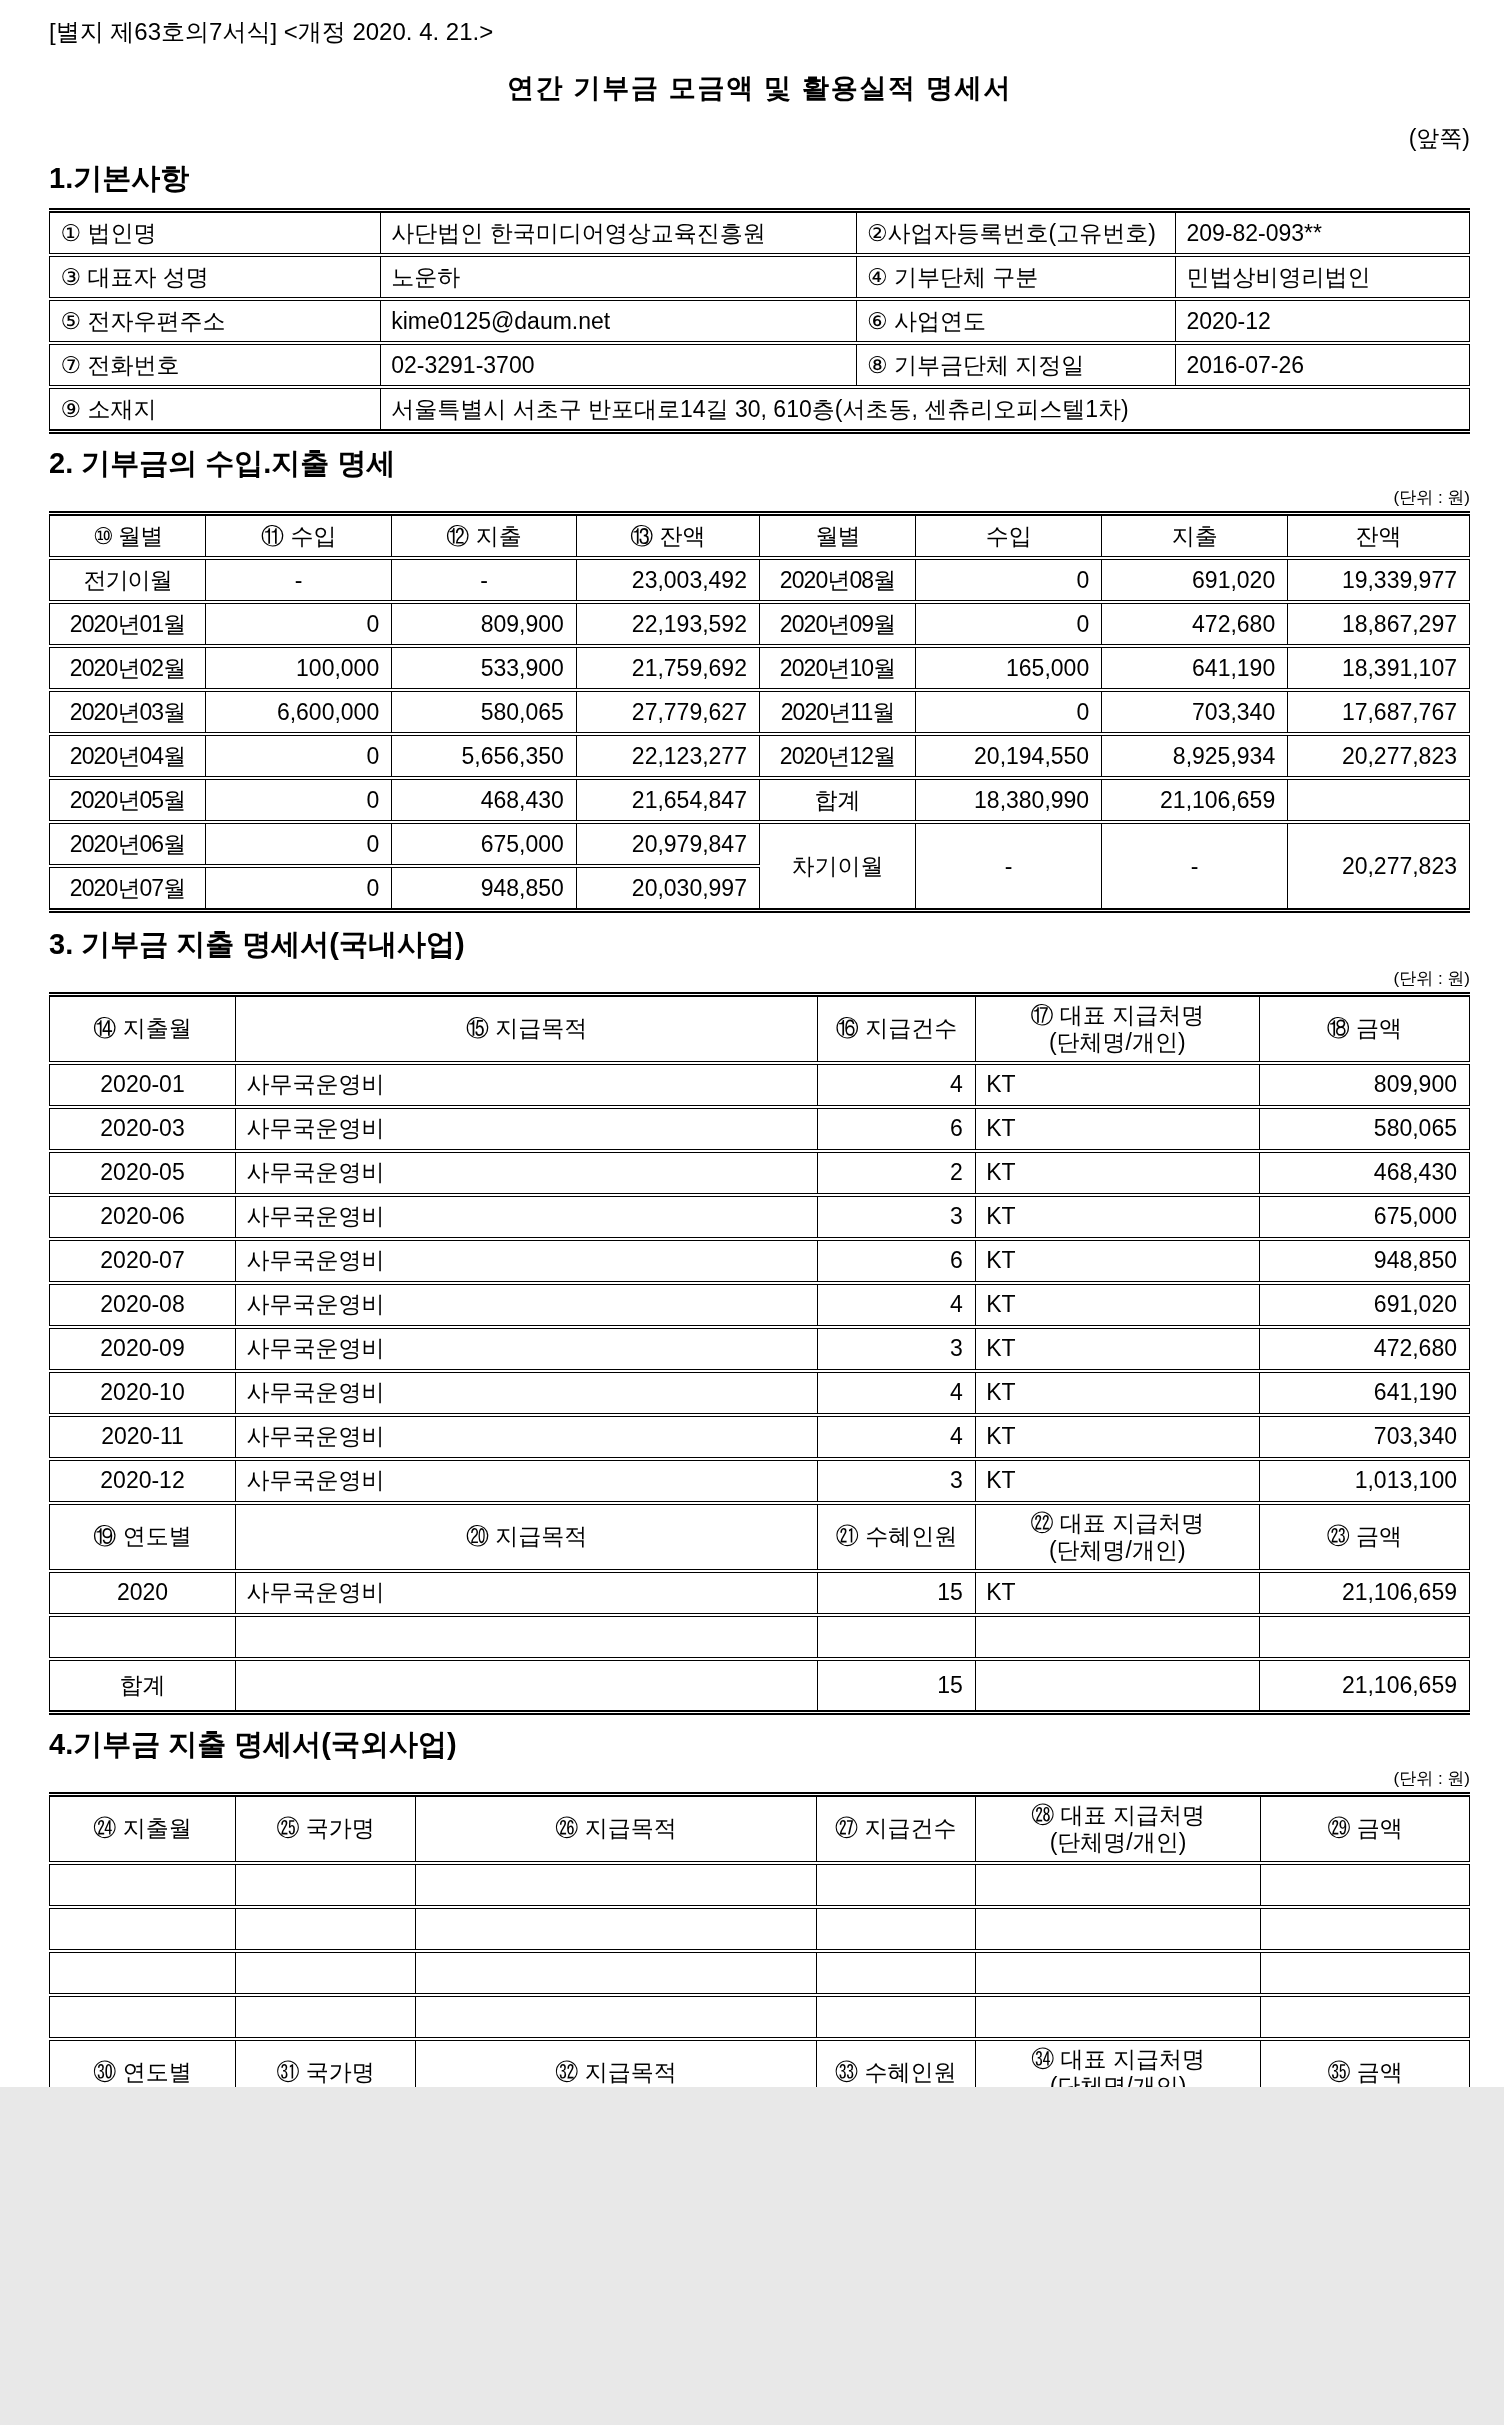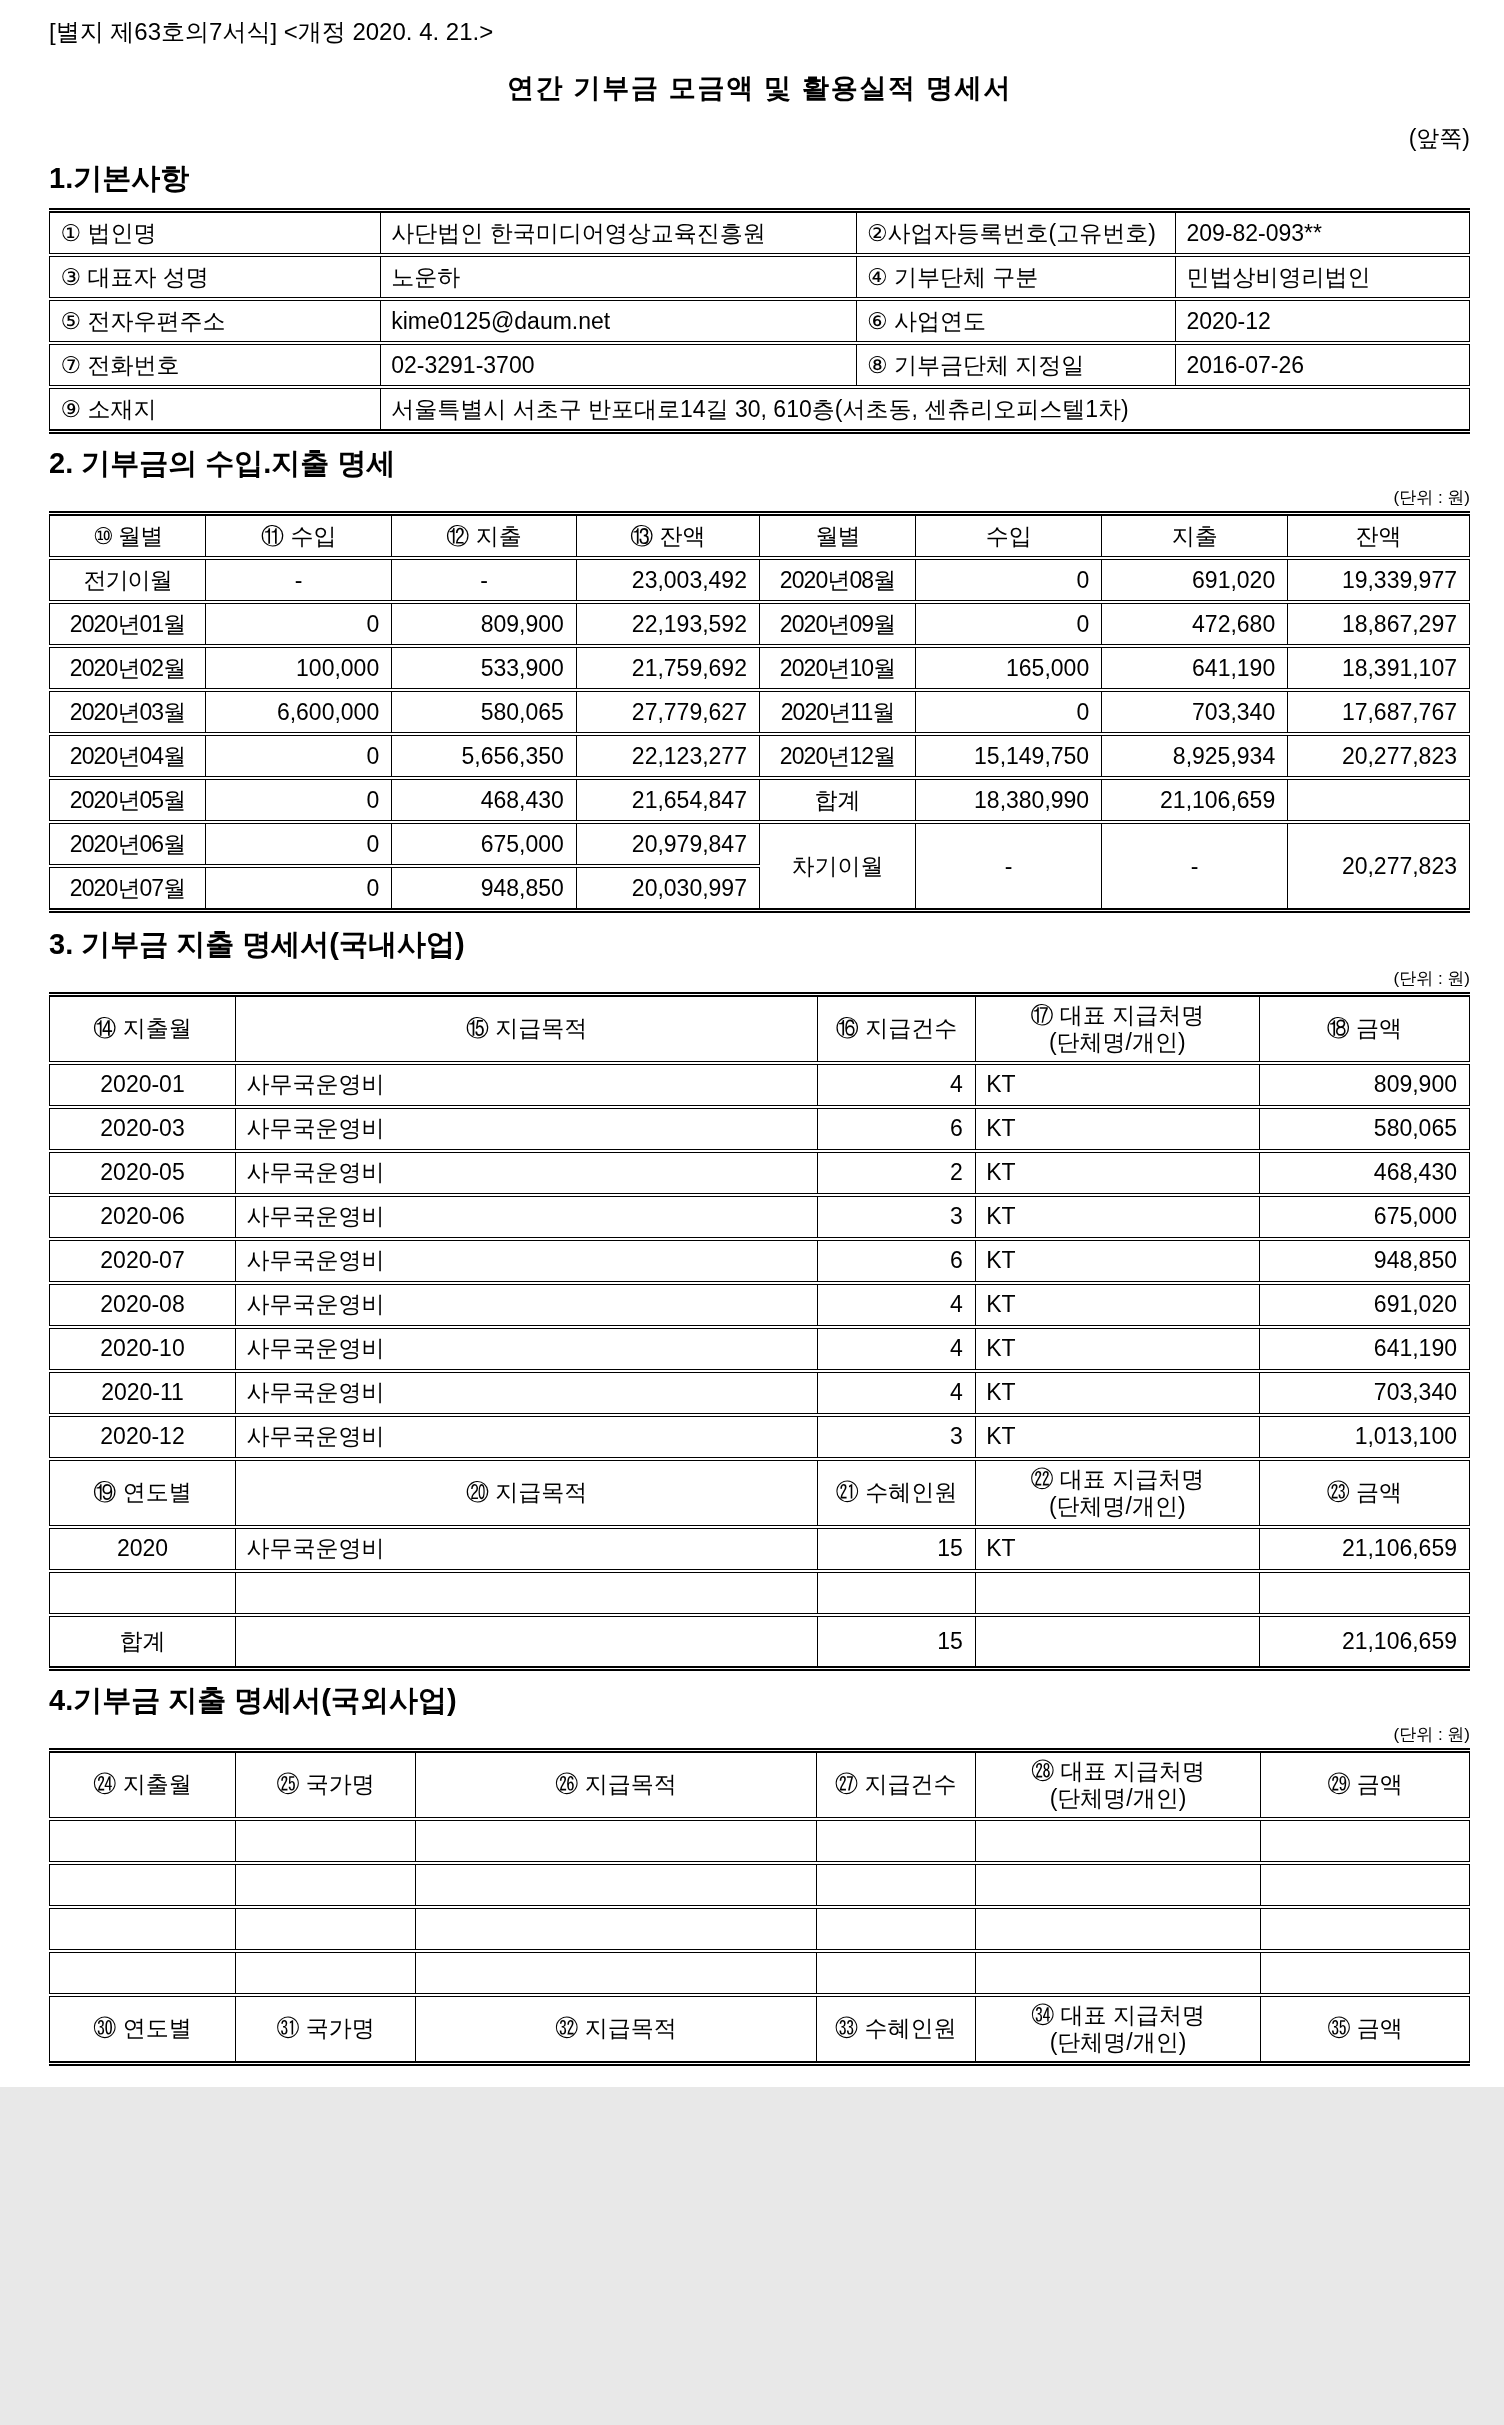--- a/index.html
+++ b/index.html
@@ -148,21 +148,21 @@
       <td class="r fs25">0</td>
       <td class="r fs25">703,340</td>
       <td class="r fs25">17,687,767</td>
     </tr>
     <tr>
       <td class="c fs24">2020년04월</td>
       <td class="r fs25">0</td>
       <td class="r fs25">5,656,350</td>
       <td class="r fs25">22,123,277</td>
       <td class="c fs24">2020년12월</td>
-      <td class="r fs25">15,149,750</td>
+      <td class="r fs25">20,194,550</td>
       <td class="r fs25">8,925,934</td>
       <td class="r fs25">20,277,823</td>
     </tr>
     <tr>
       <td class="c fs24">2020년05월</td>
       <td class="r fs25">0</td>
       <td class="r fs25">468,430</td>
       <td class="r fs25">21,654,847</td>
       <td class="c">합계</td>
       <td class="r fs25">18,380,990</td>
@@ -243,20 +243,27 @@
       <td class="r">6</td>
       <td class="l">KT</td>
       <td class="r fs25">948,850</td>
     </tr>
     <tr>
       <td class="c">2020-08</td>
       <td class="l">사무국운영비</td>
       <td class="r">4</td>
       <td class="l">KT</td>
       <td class="r fs25">691,020</td>
+    </tr>
+    <tr>
+      <td class="c">2020-09</td>
+      <td class="l">사무국운영비</td>
+      <td class="r">3</td>
+      <td class="l">KT</td>
+      <td class="r fs25">472,680</td>
     </tr>
     <tr>
       <td class="c">2020-10</td>
       <td class="l">사무국운영비</td>
       <td class="r">4</td>
       <td class="l">KT</td>
       <td class="r fs25">641,190</td>
     </tr>
     <tr>
       <td class="c">2020-11</td>

